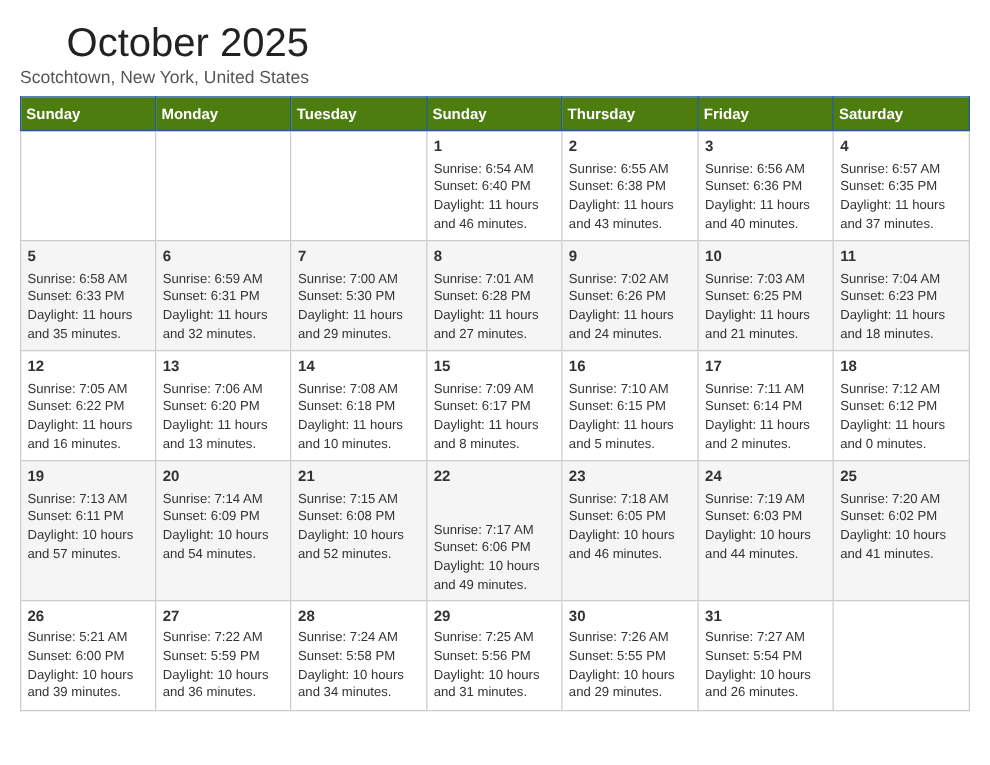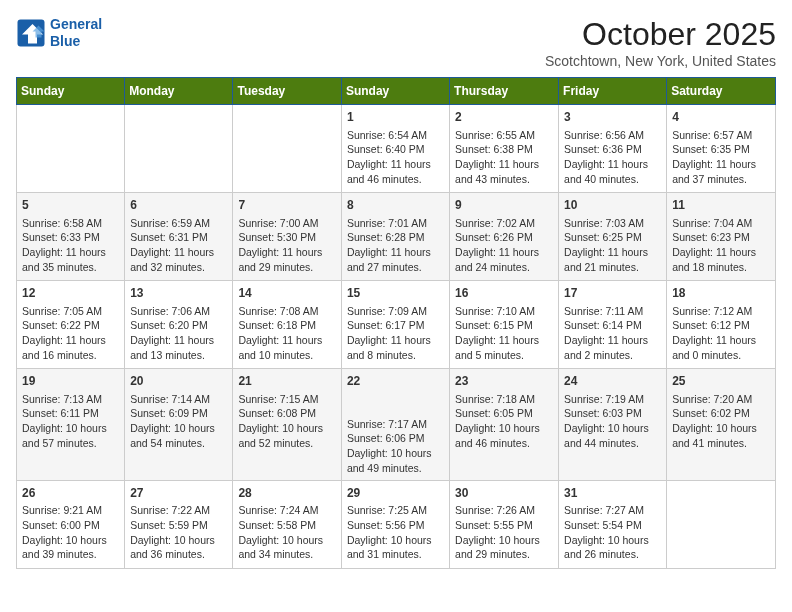--- a/index.html
+++ b/index.html
@@ -88,31 +88,20 @@
       color: #333;
     }
     td.empty {
       background-color: #f9f9f9;
     }
   </style>
 </head>
 <body>
 
 <div class="header">
-  <div class="logo">
-    <svg class="logo-icon" viewBox="0 0 40 40" width="40" height="40">
-      <rect x="2" y="2" width="36" height="36" rx="4" fill="#1a5fa8"></rect>
-      <polygon points="22,8 36,22 28,22 28,34 16,34 16,22 8,22" fill="white"></polygon>
-      <polygon points="30,10 38,18 34,18 34,26 26,26 26,18 22,18" fill="#5ba3e0" opacity="0.7"></polygon>
-    </svg>
-    <div class="logo-text">
-      <div><span>General</span></div>
-      <div><span>Blue</span></div>
-    </div>
-  </div>
   <div class="title-block">
     <div class="month-title">October 2025</div>
     <div class="location">Scotchtown, New York, United States</div>
   </div>
 </div>
 
 <table>
   <thead>
     <tr>
     <th>Sunday</th>
@@ -307,21 +296,21 @@
           <span class="day-num">25</span>
           <div class="day-info" style="white-space: pre-line;">Sunrise: 7:20 AM
 Sunset: 6:02 PM
 Daylight: 10 hours
 and 41 minutes.</div>
         </td>
       </tr>
       <tr>
         <td>
           <span class="day-num">26</span>
-          <div class="day-info" style="white-space: pre-line;">Sunrise: 9:21 AM
+          <div class="day-info" style="white-space: pre-line;">Sunrise: 5:21 AM
 Sunset: 6:00 PM
 Daylight: 10 hours
 and 39 minutes.</div>
         </td>
         <td>
           <span class="day-num">27</span>
           <div class="day-info" style="white-space: pre-line;">Sunrise: 7:22 AM
 Sunset: 5:59 PM
 Daylight: 10 hours
 and 36 minutes.</div>

